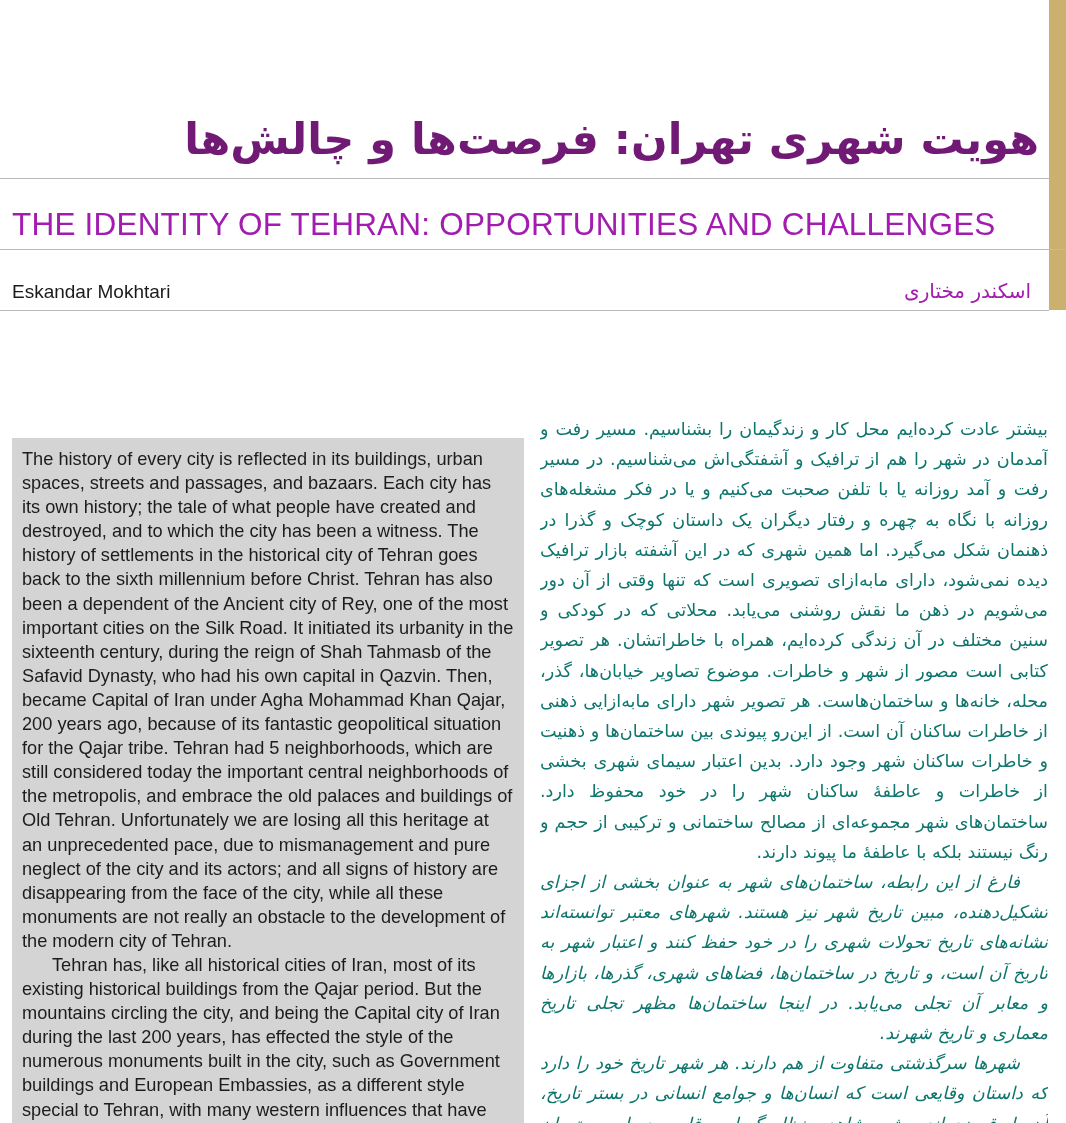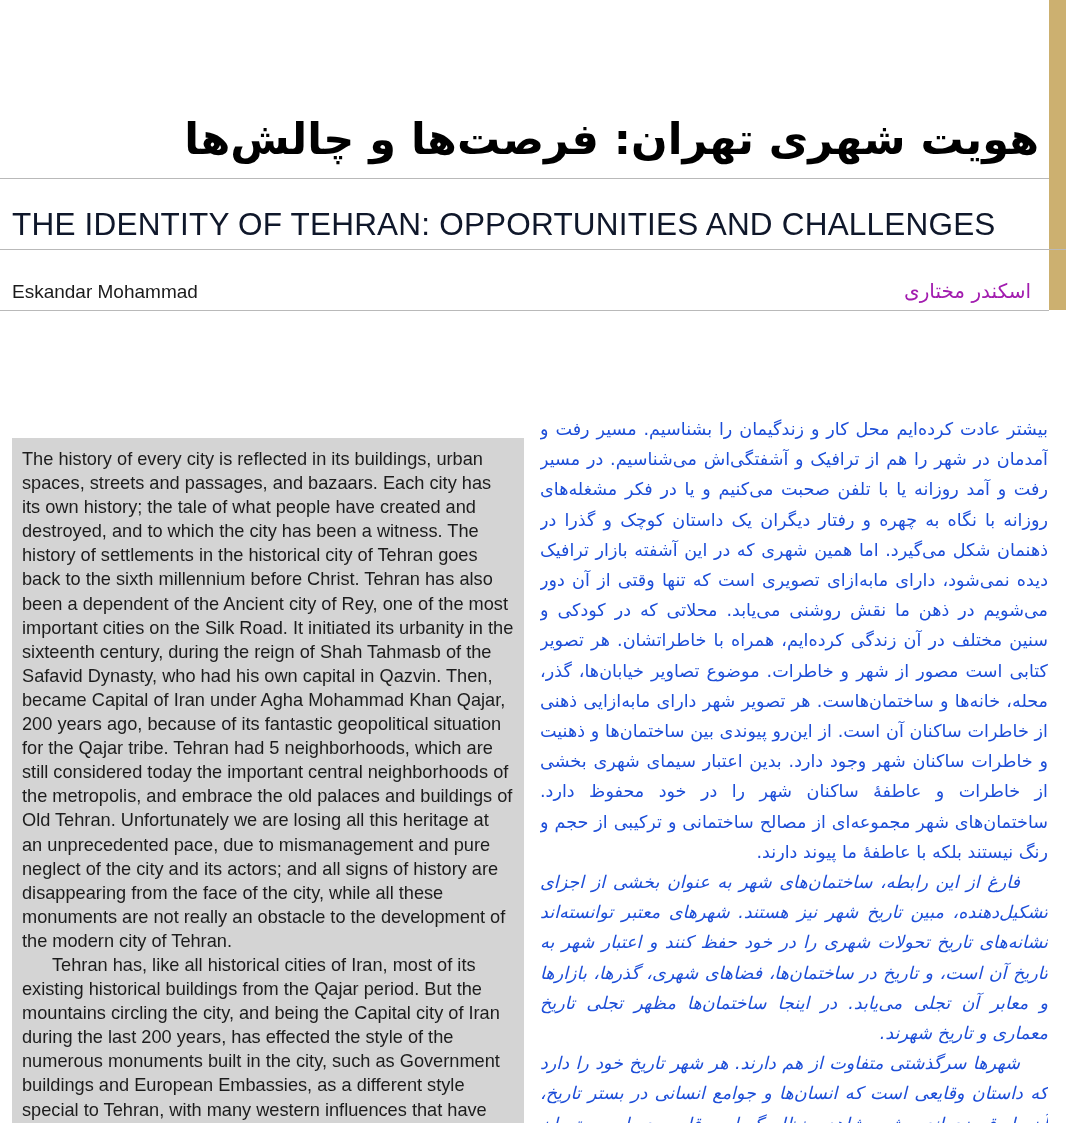--- a/index.html
+++ b/index.html
@@ -48,32 +48,32 @@
     right: 10px;
     top: 118px;
     width: 1020px;
     text-align: right;
     direction: rtl;
     font-family: "DejaVu Sans", sans-serif;
     font-weight: bold;
     font-size: 43px;
     line-height: 1.0;
     letter-spacing: -1px;
-    color: #000000;
+    color: #701a75;
     white-space: nowrap;
   }
   .title-en {
     position: absolute;
     left: 12px;
     top: 206px;
     width: 1030px;
     text-align: left;
     font-size: 31.5px;
     letter-spacing: 0.2px;
-    color: #0f172a;
+    color: #a21caf;
     white-space: nowrap;
   }
 
   
   .author-row {
     position: absolute;
     left: 0;
     top: 281px;
     width: 1049px;
     height: 30px;
@@ -126,40 +126,40 @@
     overflow: hidden;
     direction: rtl;
     text-align: justify;
     text-align-last: right;
   }
   .col-fa p {
     margin: 0;
     font-family: "DejaVu Sans", sans-serif;
     font-size: 17.6px;
     line-height: 30.2px;
-    color: #1d4ed8;
+    color: #0f766e;
   }
   .col-fa p.indent { text-indent: 28px; font-style: italic; }
 </style>
 </head>
 <body>
 
 <div class="edge-bar"></div>
 
 <div class="rule rule-top"></div>
 <div class="rule rule-mid"></div>
 <div class="rule rule-author"></div>
 
 <div class="header">
   <div class="title-fa">هویت شهری تهران: فرصت‌ها و چالش‌ها</div>
   <div class="title-en">THE IDENTITY OF TEHRAN: OPPORTUNITIES AND CHALLENGES</div>
 </div>
 
 <div class="author-row">
-  <div class="author-en">Eskandar Mohammad</div>
+  <div class="author-en">Eskandar Mokhtari</div>
   <div class="author-fa">اسکندر مختاری</div>
 </div>
 
 <div class="col-en">
   <p>The history of every city is reflected in its buildings, urban spaces, streets and passages, and bazaars. Each city has its own history; the tale of what people have created and destroyed, and to which the city has been a witness. The history of settlements in the historical city of Tehran goes back to the sixth millennium before Christ. Tehran has also been a dependent of the Ancient city of Rey, one of the most important cities on the Silk Road. It initiated its urbanity in the sixteenth century, during the reign of Shah Tahmasb of the Safavid Dynasty, who had his own capital in Qazvin. Then, became Capital of Iran under Agha Mohammad Khan Qajar, 200 years ago, because of its fantastic geopolitical situation for the Qajar tribe. Tehran had 5 neighborhoods, which are still considered today the important central neighborhoods of the metropolis, and embrace the old palaces and buildings of Old Tehran. Unfortunately we are losing all this heritage at an unprecedented pace, due to mismanagement and pure neglect of the city and its actors; and all signs of history are disappearing from the face of the city, while all these monuments are not really an obstacle to the development of the modern city of Tehran.</p>
   <p class="indent">Tehran has, like all historical cities of Iran, most of its existing historical buildings from the Qajar period. But the mountains circling the city, and being the Capital city of Iran during the last 200 years, has effected the style of the numerous monuments built in the city, such as Government buildings and European Embassies, as a different style special to Tehran, with many western influences that have made Tehran architecture a very Unique style in the country and in the world.</p>
 
 </div>
 
 <div class="col-fa">

